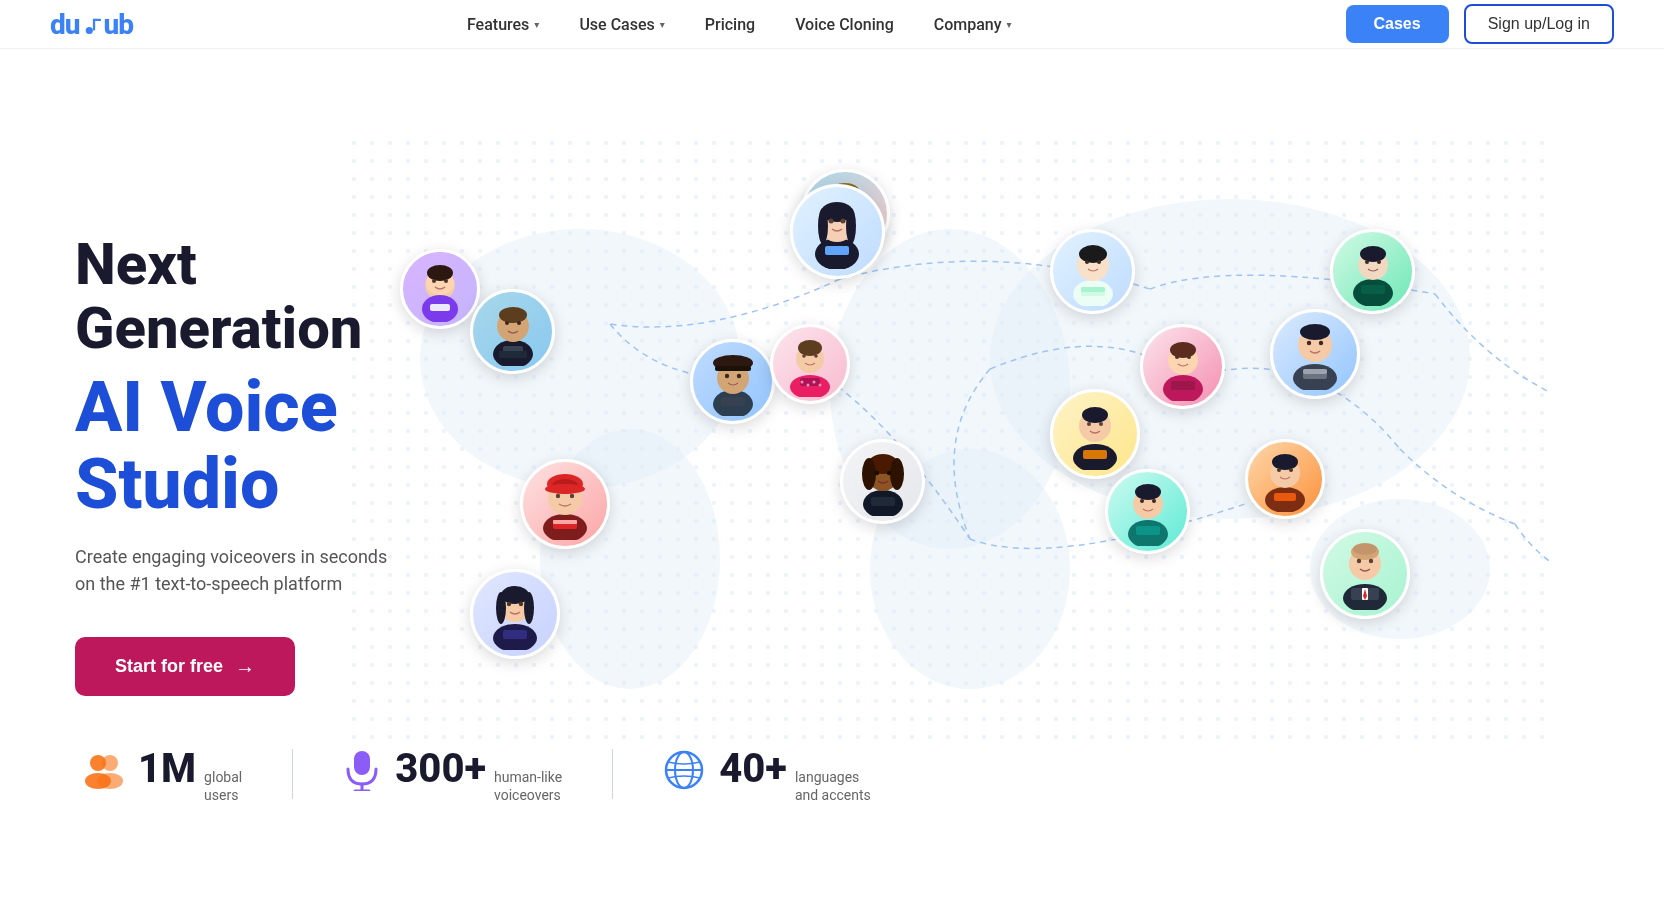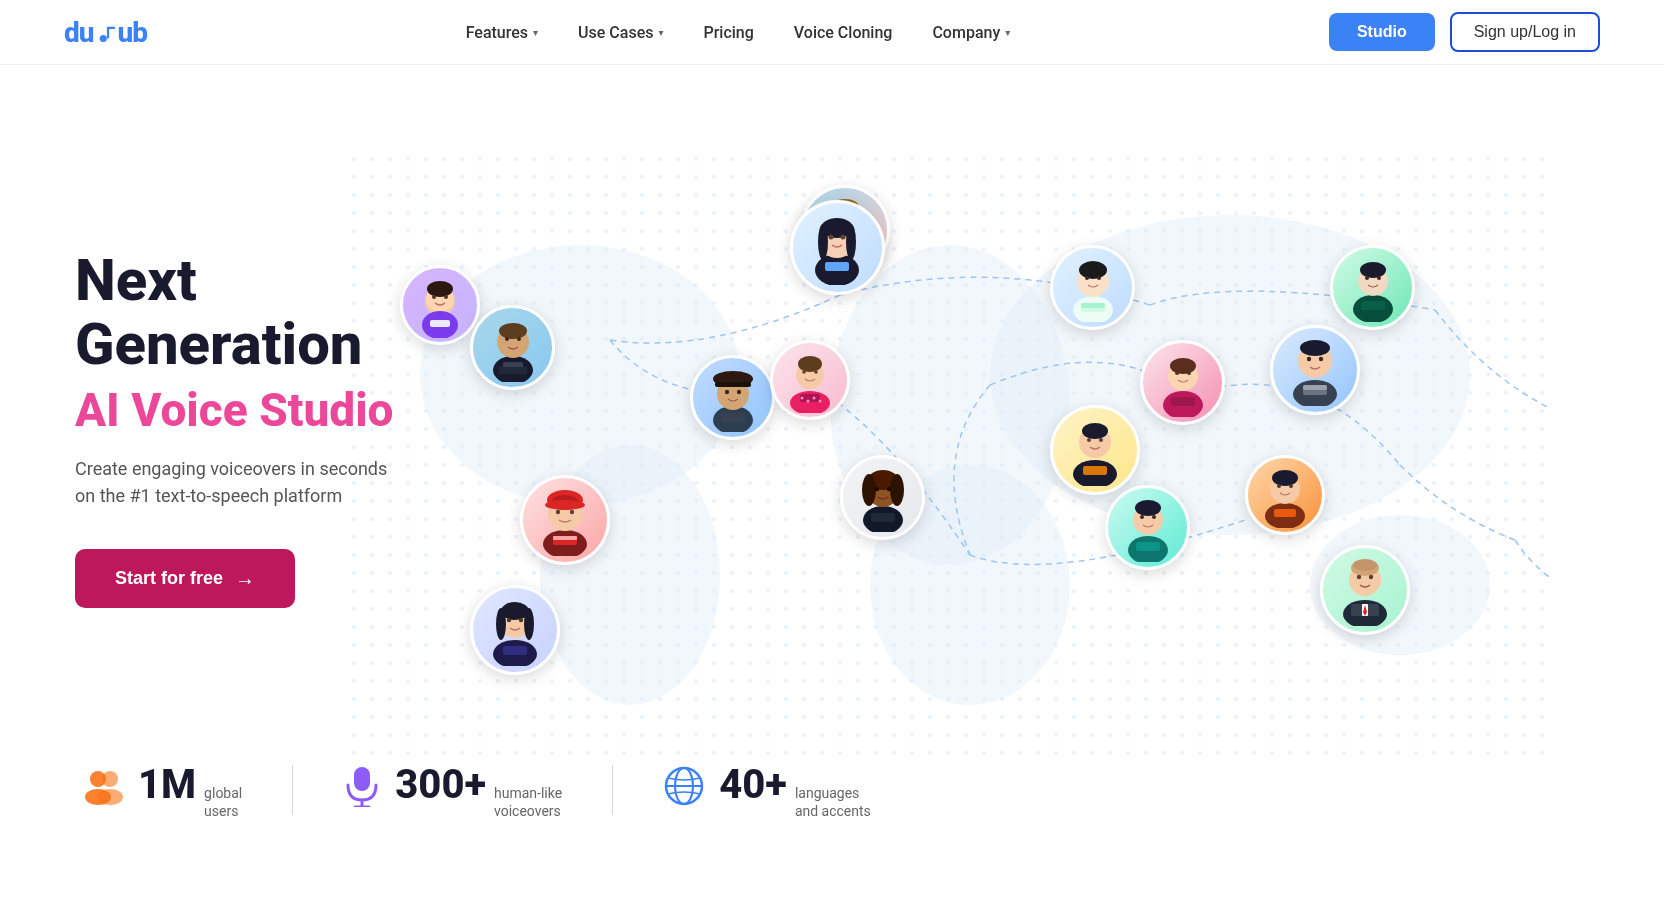--- a/index.html
+++ b/index.html
@@ -2,22 +2,22 @@
 <html><head>
   <meta charset="utf-8">
   <style>
     * { margin: 0; padding: 0; box-sizing: border-box; }
     body { font-family: -apple-system, BlinkMacSystemFont, 'Segoe UI', Roboto, sans-serif; background: #fff; overflow-x: hidden; width: 1664px; }
 
     
     .navbar {
       display: flex;
       justify-content: space-between;
-      padding: 0 64px;
-      height: 65px;
+      padding: 0 50px;
+      height: 49px;
       background: #fff;
       border-bottom: 1px solid #f0f0f0;
       position: relative;
       z-index: 10;
     }
     .logo {
       display: flex;
       align-items: center;
       gap: 2px;
       text-decoration: none;
@@ -120,23 +120,23 @@
       max-width: 420px;
     }
     .hero-title-black {
       font-size: 58px;
       font-weight: 800;
       color: #1a1a2e;
       line-height: 1.1;
       margin-bottom: 8px;
     }
     .hero-title-blue {
-      font-size: 46px;
+      font-size: 70px;
       font-weight: 800;
-      color: #ec4899;
+      color: #1d4ed8;
       line-height: 1.1;
       margin-bottom: 20px;
     }
     .hero-subtitle {
       font-size: 18px;
       color: #555;
       line-height: 1.5;
       margin-bottom: 40px;
     }
     .btn-start {
@@ -239,21 +239,21 @@
     </li>
     <li>
       <a href="#">
         <span>Company</span>
         <span class="chevron">▾</span>
       </a>
     </li>
   </ul>
 
   <div class="nav-actions">
-    <button class="btn-studio">Studio</button>
+    <button class="btn-studio">Cases</button>
     <button class="btn-signup">Sign up/Log in</button>
   </div>
 </nav>
 
 <section class="hero">
 
   <div class="world-map-container">
     <svg class="world-map-svg" viewBox="0 0 1200 600" xmlns="http://www.w3.org/2000/svg">
       <defs>
         <pattern id="dots" x="0" y="0" width="18" height="18" patternUnits="userSpaceOnUse">

